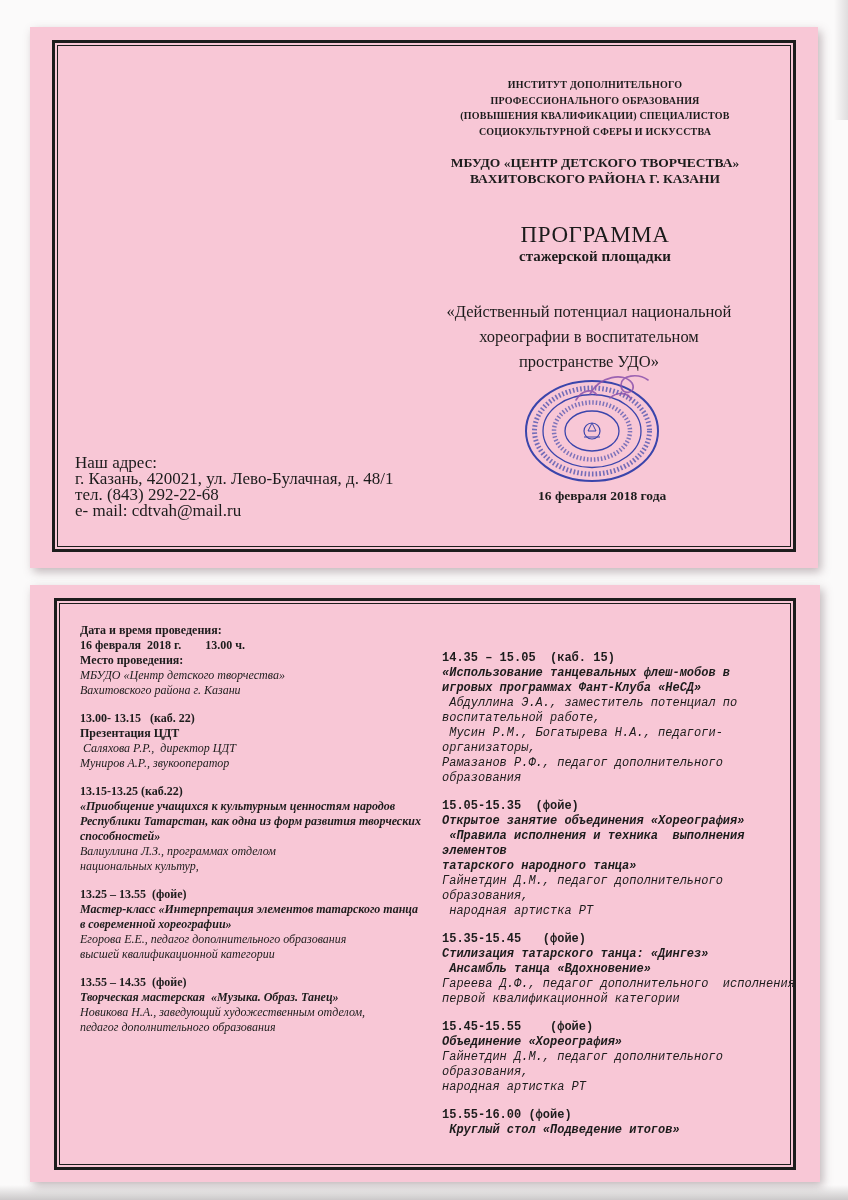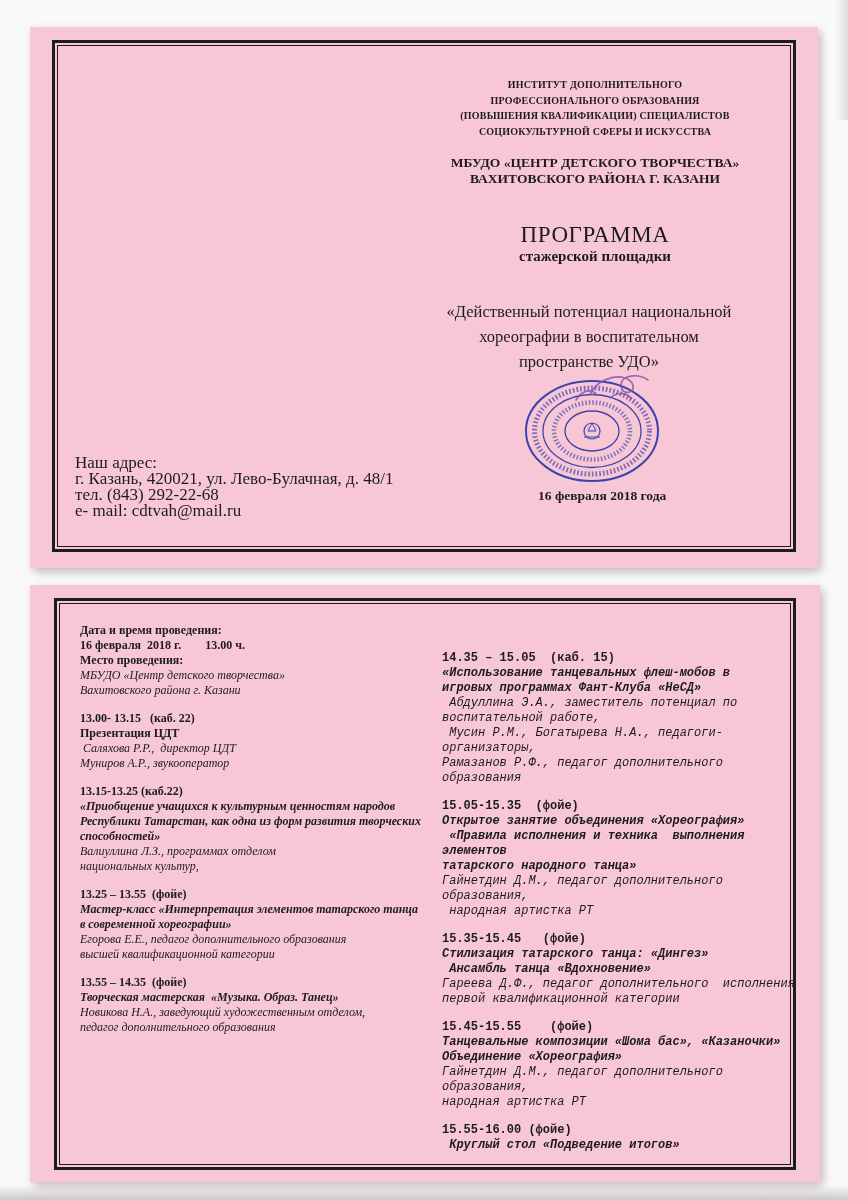--- a/index.html
+++ b/index.html
@@ -170,21 +170,20 @@
       </div>
       <div class="blk">
         <div class="ln s-b">15.35-15.45   (фойе)</div>
         <div class="ln s-bi">Стилизация татарского танца: «Дингез»</div>
         <div class="ln s-bi"> Ансамбль танца «Вдохновение»</div>
         <div class="ln s-i">Гареева Д.Ф., педагог дополнительного  исполнения</div>
         <div class="ln s-i">первой квалификационной категории</div>
       </div>
       <div class="blk">
         <div class="ln s-b">15.45-15.55    (фойе)</div>
-        <div class="ln s-bi">Танцевальные композиции «Шома бас», «Казаночки»</div>
         <div class="ln s-bi">Объединение «Хореография»</div>
         <div class="ln s-i">Гайнетдин Д.М., педагог дополнительного образования,</div>
         <div class="ln s-i">народная артистка РТ</div>
       </div>
       <div class="blk">
         <div class="ln s-b">15.55-16.00 (фойе)</div>
         <div class="ln s-bi"> Круглый стол «Подведение итогов»</div>
       </div>
     </div>
 </div>

